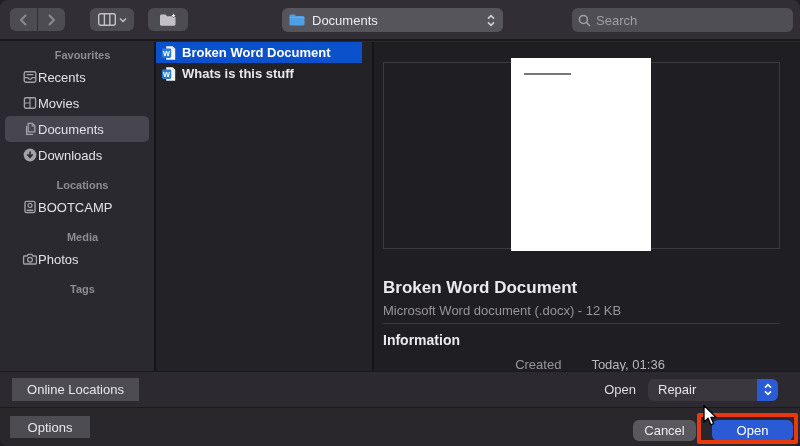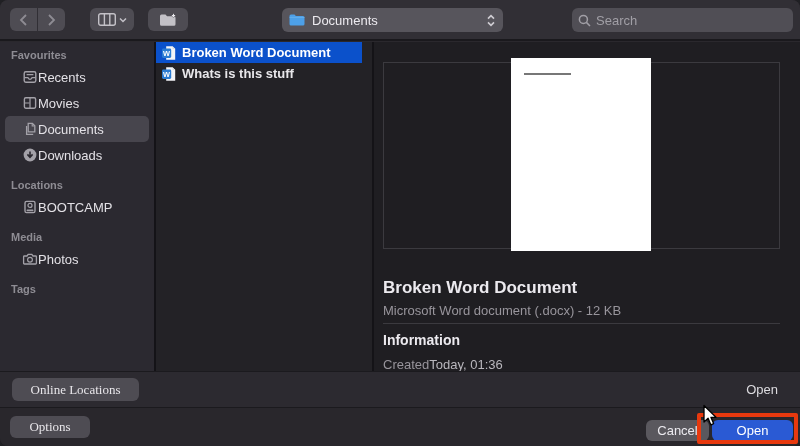--- a/index.html
+++ b/index.html
@@ -53,21 +53,21 @@
   .search-field input {
     background: transparent; border: none; outline: none;
     color: #e8e6ea; font-size: 13px; margin-left: 5px; width: 180px;
     font-family: "Liberation Sans", sans-serif;
   }
   .search-field input::placeholder { color: #a19fa6; }
 
   
   .sidebar {
     position: absolute; left: 0; top: 42px; width: 154px; bottom: 75px;
-    background: #2b2930; padding-top: 5px;
+    background: #2b2930; padding-top: 5px; text-align: center;
   }
   .side-header {
     color: #8e8c93; font-size: 11px; font-weight: bold;
     padding-left: 11px; margin-top: 11px; margin-bottom: 3px;
   }
   .side-header:first-child { margin-top: 2px; }
   .side-item {
     height: 26px; display: flex; align-items: center;
     padding-left: 17px; gap: 0;
     margin: 0 5px; border-radius: 5px;
@@ -115,36 +115,36 @@
   .pv-meta {
     position: absolute; left: 9px; top: 261px;
     color: #98959c; font-size: 13px;
   }
   .pv-divider { position: absolute; left: 9px; right: 20px; top: 281px; height: 1px; background: #3b3a3f; }
   .pv-info-heading {
     position: absolute; left: 9px; top: 290px;
     color: #eceaef; font-size: 14px; font-weight: bold;
   }
   .pv-info-row {
-    position: absolute; left: 9px; right: 20px; top: 315px;
-    display: flex; justify-content: flex-start;
-    color: #98959c; font-size: 13px;
+    position: absolute; left: 26px; right: 20px; top: 315px;
+    display: flex; justify-content: center;
+    color: #98959c; font-size: 13px; gap: 30px;
   }
   .pv-info-row .value { color: #b9b7bd; }
 
   
   .action-bar {
     position: absolute; left: 0; right: 0; top: 371px; height: 36px;
     background: #2c2a30; border-top: 1px solid #1b1a1e;
     display: flex; align-items: center;
   }
   .gray-btn {
-    background: #4e4c53; border: none; border-radius: 6px;
+    background: #4e4c53; border: none; border-radius: 0;
     color: #e8e6ea; font-size: 13px; height: 23px; cursor: pointer;
-    font-family: Liberation Serif, serif;
+    font-family: Liberation Sans, sans-serif;
     padding: 0 14px;
   }
   .online-btn { margin-left: 12px; width: 127px; }
   .open-with { position: absolute; right: 22px; display: flex; align-items: center; gap: 12px; }
   .open-with .ow-label { color: #dddce0; font-size: 13px; }
   .ow-select {
     width: 130px; height: 22px; background: #3a383e; border-radius: 6px;
     display: flex; align-items: center; cursor: pointer;
     position: relative; overflow: hidden;
   }
@@ -154,21 +154,21 @@
     display: flex; align-items: center; justify-content: center;
   }
 
   
   .footer {
     position: absolute; left: 0; right: 0; top: 407px; height: 39px;
     background: #29272c; border-top: 1px solid #1b1a1e;
   }
   .options-btn { position: absolute; left: 10px; top: 8px; width: 80px; height: 22px; padding: 0; }
   .cancel-btn {
-    position: absolute; right: 91px; top: 12px; width: 63px; height: 21px;
+    position: absolute; right: 104px; top: 12px; width: 63px; height: 21px;
     background: #5a585e; border: none; border-radius: 6px;
     color: #eceaef; font-size: 13px; cursor: pointer;
     font-family: "Liberation Sans", sans-serif;
   }
   .open-btn {
     position: absolute; right: 7px; top: 12px; width: 81px; height: 21px;
     background: #2a5ad4; border: none; border-radius: 6px;
     color: #ffffff; font-size: 13px; cursor: pointer;
     font-family: "Liberation Sans", sans-serif;
   }
@@ -333,20 +333,29 @@
     <div class="pv-info-row">
       <span class="label">Created</span>
       <span class="value">Today, 01:36</span>
     </div>
   </div>
 
   <div class="action-bar">
     <button class="gray-btn online-btn">Online Locations</button>
     <div class="open-with">
       <span class="ow-label">Open</span>
+      <div class="ow-select">
+        <span class="ow-value">Repair</span>
+        <span class="ow-cap">
+          <svg width="10" height="13" viewBox="0 0 10 13">
+              <path d="M2 4.6 L5 1.6 L8 4.6" stroke="#ffffff" stroke-width="1.6" fill="none"></path>
+              <path d="M2 8.4 L5 11.4 L8 8.4" stroke="#ffffff" stroke-width="1.6" fill="none"></path>
+            </svg>
+        </span>
+      </div>
     </div>
   </div>
 
   <div class="footer">
     <button class="gray-btn options-btn">Options</button>
     <button class="cancel-btn">Cancel</button>
     <button class="open-btn">Open</button>
   </div>
 
   <div class="annotation-rect"></div>

